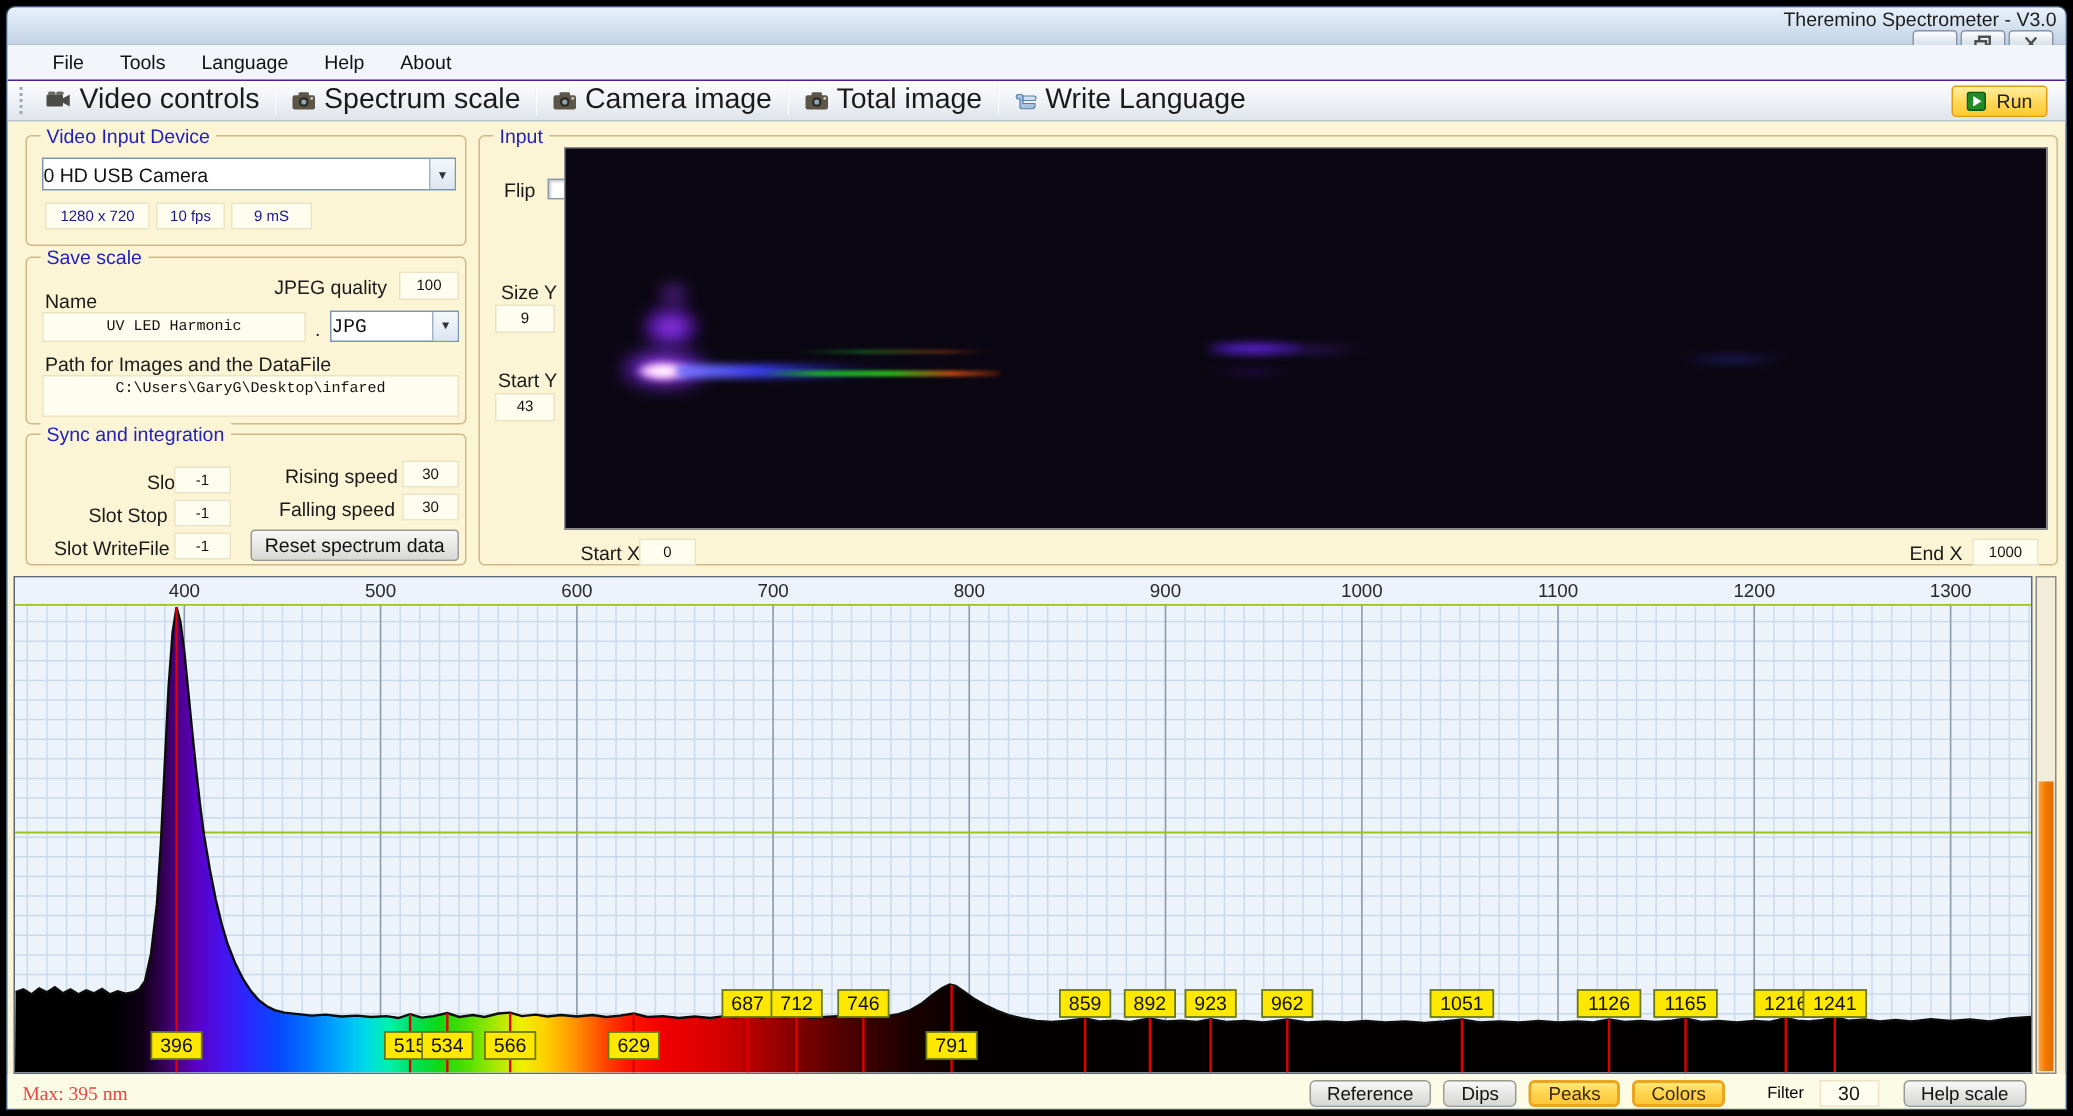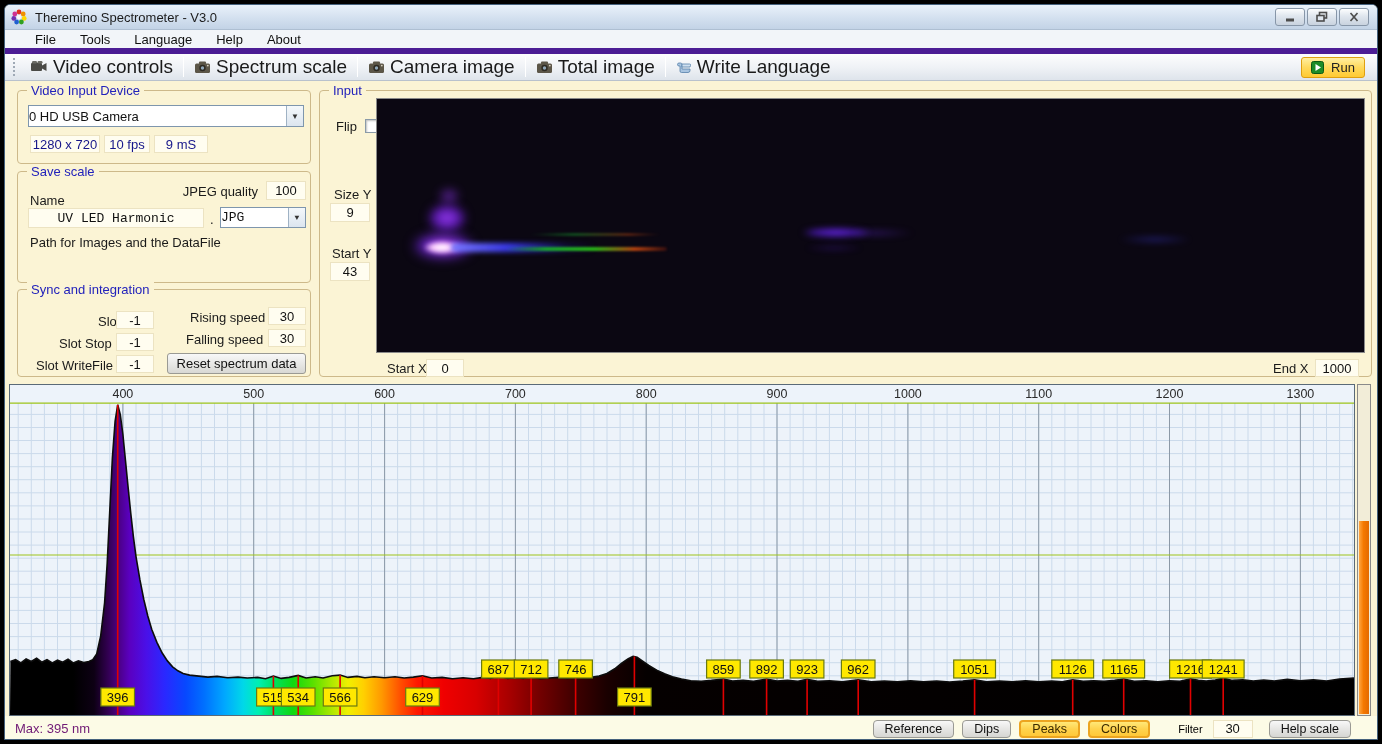--- a/index.html
+++ b/index.html
@@ -1,61 +1,61 @@
 <!DOCTYPE html>
 <html><head>
 <meta charset="utf-8">
 <style>
   * { margin:0; padding:0; box-sizing:border-box; }
   html,body { width:1382px; height:744px; background:#000; font-family:"Liberation Sans",sans-serif; overflow:hidden; }
   #window { position:absolute; left:4px; top:4px; width:1374px; height:736px; background:#fbf4d5; border:1px solid #45617d; border-radius:6px 6px 0 0; overflow:hidden; }
 
   
-  .titlebar { position:absolute; left:0; top:0; width:100%; height:25px; background:linear-gradient(#e9f1fa,#d3e0ef 55%,#c3d3e6); border-bottom:1px solid #aebfd2; display:flex; align-items:center; padding:0 6px; }
+  .titlebar { position:absolute; left:0; top:0; width:100%; height:25px; background:linear-gradient(#e9f1fa,#d3e0ef 55%,#c3d3e6); border-bottom:1px solid #aebfd2; display:flex; align-items:flex-end; padding:0 6px;flex-direction:column; }
   .titlebar .apptitle { font-size:13px; color:#1b1b1b; margin-left:8px; }
   .winbtns { margin-left:auto; display:flex; gap:2px; padding-right:2px; }
   .winbtn { width:30px; height:18px; border:1px solid #8796a8; border-radius:3px; background:linear-gradient(#fcfdfe,#dfe6ee 45%,#c9d3df); display:flex; align-items:center; justify-content:center; }
   .winbtn svg { stroke:#4d4d4d; fill:none; stroke-width:1.6; }
 
   
-  .menubar { position:absolute; left:0; top:25px; width:100%; height:24px; background:#f2f5f9; border-bottom:6px solid #4c1d95; display:flex; align-items:center; gap:0; padding-left:18px; }
+  .menubar { position:absolute; left:0; top:25px; width:100%; height:24px; background:#f2f5f9; border-bottom:1px solid #4c1d95; display:flex; align-items:center; gap:0; padding-left:18px; }
   .menuitem { font-size:13px; color:#111; padding:3px 12px; }
 
   
   .toolbar { position:absolute; left:0; top:49px; width:100%; height:27px; background:linear-gradient(#fdfdfe,#eef1f5 55%,#dee4eb); border-bottom:1px solid #b9c2cd; display:flex; align-items:center; padding:0 6px; }
   .grip { width:5px; height:18px; border-left:2px dotted #9fa9b5; margin:0 5px 0 2px; }
   .tbtn { display:flex; align-items:center; gap:5px; font-size:19px; color:#1a1a1a; padding:3px 7px; }
   .tsep { width:1px; height:20px; background:#c3cad4; border-right:1px solid #fff; margin:0 3px; }
   .runbtn { margin-left:auto; margin-right:6px; display:flex; align-items:center; gap:7px; width:64px; height:21px; justify-content:center; background:linear-gradient(#ffefa0,#ffd95c 50%,#ffca32); border:1px solid #dfa010; border-radius:3px; font-size:13px; color:#222; }
 
   
   .group { position:absolute; border:1px solid #cdb98a; border-radius:4px; }
   .legend { position:absolute; top:-8px; left:9px; background:#fbf4d5; padding:0 4px; font-size:13px; color:#2222bb; }
   .lbl { position:absolute; font-size:13px; color:#1a1a1a; white-space:nowrap; }
-  .vbox { position:absolute; background:#fffdf0; border:1px solid #ece3c2; text-align:center; font-size:13px; color:#111; display:flex; align-items:center; justify-content:center; }
+  .vbox { position:absolute; background:#fffdf0; border:1px solid #ece3c2; text-align:center; font-size:10px; color:#111; display:flex; align-items:center; justify-content:center; }
   .vbox.navy { color:#16168a; }
   .mono { font-family:"Liberation Mono","DejaVu Sans Mono",monospace; }
   .combo { position:absolute; background:#fff; border:1px solid #7e96ad; display:flex; align-items:center; font-size:13px; color:#111; }
   .combo .ctext { flex:1; padding-left:0; }
   .combo .carrow { width:17px; align-self:stretch; border-left:1px solid #9fb2c4; background:linear-gradient(#f4f8fb,#dce5ef); display:flex; align-items:center; justify-content:center; font-size:8px; color:#333; }
   .pushbtn { position:absolute; background:linear-gradient(#f8f8f8,#e8e8e6 50%,#d8d8d4); border:1px solid #9a9a94; border-radius:3px; font-size:13px; color:#111; display:flex; align-items:center; justify-content:center; }
   .checkbox { position:absolute; width:14px; height:14px; background:#fff; border:1px solid #8a9aa8; box-shadow:inset 1px 1px 2px rgba(0,0,0,.25); }
 
   
   .camimg { position:absolute; background:#0b0712; border:1px solid #8a8a8a; overflow:hidden; }
   .camimg .fx { position:absolute; border-radius:50%; }
 
   
   .chartbox { position:absolute; left:4px; top:379px; width:1346px; height:332px; border:1px solid #5a6a78; background:#edf3fa; }
   .meter { position:absolute; left:1352px; top:379px; width:14px; height:332px; border:1px solid #8a8a8a; background:#f2edd8; }
   .meterfill { position:absolute; left:1px; right:1px; bottom:1px; height:193px; background:linear-gradient(90deg,#ffa640,#f57900 45%,#e36a00); }
 
   
   .statusbar { position:absolute; left:0; top:711px; width:100%; height:25px; background:#fcfbe6; display:flex; align-items:center; padding:0 26px 0 10px; }
-  .statustext { font-size:13px; color:#701a75; }
+  .statustext { font-size:13px; color:#ef4444;font-family:Liberation Serif, serif; }
   .sbtn { height:18px; padding:0 11px; background:linear-gradient(#f8f8f8,#e6e6e4 50%,#d6d6d2); border:1px solid #9a9a94; border-radius:4px; font-size:12.5px; color:#111; display:flex; align-items:center; margin-left:8px; }
   .sbtn.active { background:linear-gradient(#ffe878,#ffd34e 50%,#ffc838); border:2px solid #eca520; color:#3a2a00; }
   .filterlbl { font-size:11px; color:#000000; margin-left:28px; }
   .filterbox { width:40px; height:18px; background:#fffdf0; border:1px solid #ece3c2; font-size:13px; color:#111; display:flex; align-items:center; justify-content:center; margin-left:10px; }
   .trim { margin-left:16px; }
   svg text { font-family:"Liberation Sans",sans-serif; }
 </style>
 </head>
 <body>
 
@@ -179,20 +179,21 @@
     <span class="lbl" style="right:52px; top:12px;">JPEG quality</span>
     <div class="vbox" style="left:248px; top:9px; width:40px; height:19px;">100</div>
     <span class="lbl" style="left:12px; top:21px;">Name</span>
     <div class="vbox mono" style="left:10px; top:36px; width:176px; height:20px;">UV LED Harmonic</div>
     <span class="lbl" style="left:192px; top:40px;">.</span>
     <div class="combo mono" style="left:202px; top:35px; width:86px; height:21px;">
       <span class="ctext">JPG</span>
       <span class="carrow">▼</span>
     </div>
     <span class="lbl" style="left:12px; top:63px;">Path for Images and the DataFile</span>
+    <div class="vbox mono" style="left:10px; top:78px; width:278px; height:28px; align-items:flex-start; padding-top:3px;">C:\Users\GaryG\Desktop\infared</div>
   </div>
 
   <div class="group" style="left:12px; top:284px; width:294px; height:88px;">
     <span class="legend">Sync and integration</span>
     <span class="lbl" style="left:44px; top:24px;margin-left:36px;">Slot Run</span>
     <div class="vbox" style="left:98px; top:21px; width:38px; height:18px;">-1</div>
     <span class="lbl" style="left:41px; top:46px;">Slot Stop</span>
     <div class="vbox" style="left:98px; top:43px; width:38px; height:18px;">-1</div>
     <span class="lbl" style="left:18px; top:68px;">Slot WriteFile</span>
     <div class="vbox" style="left:98px; top:65px; width:38px; height:18px;">-1</div>

